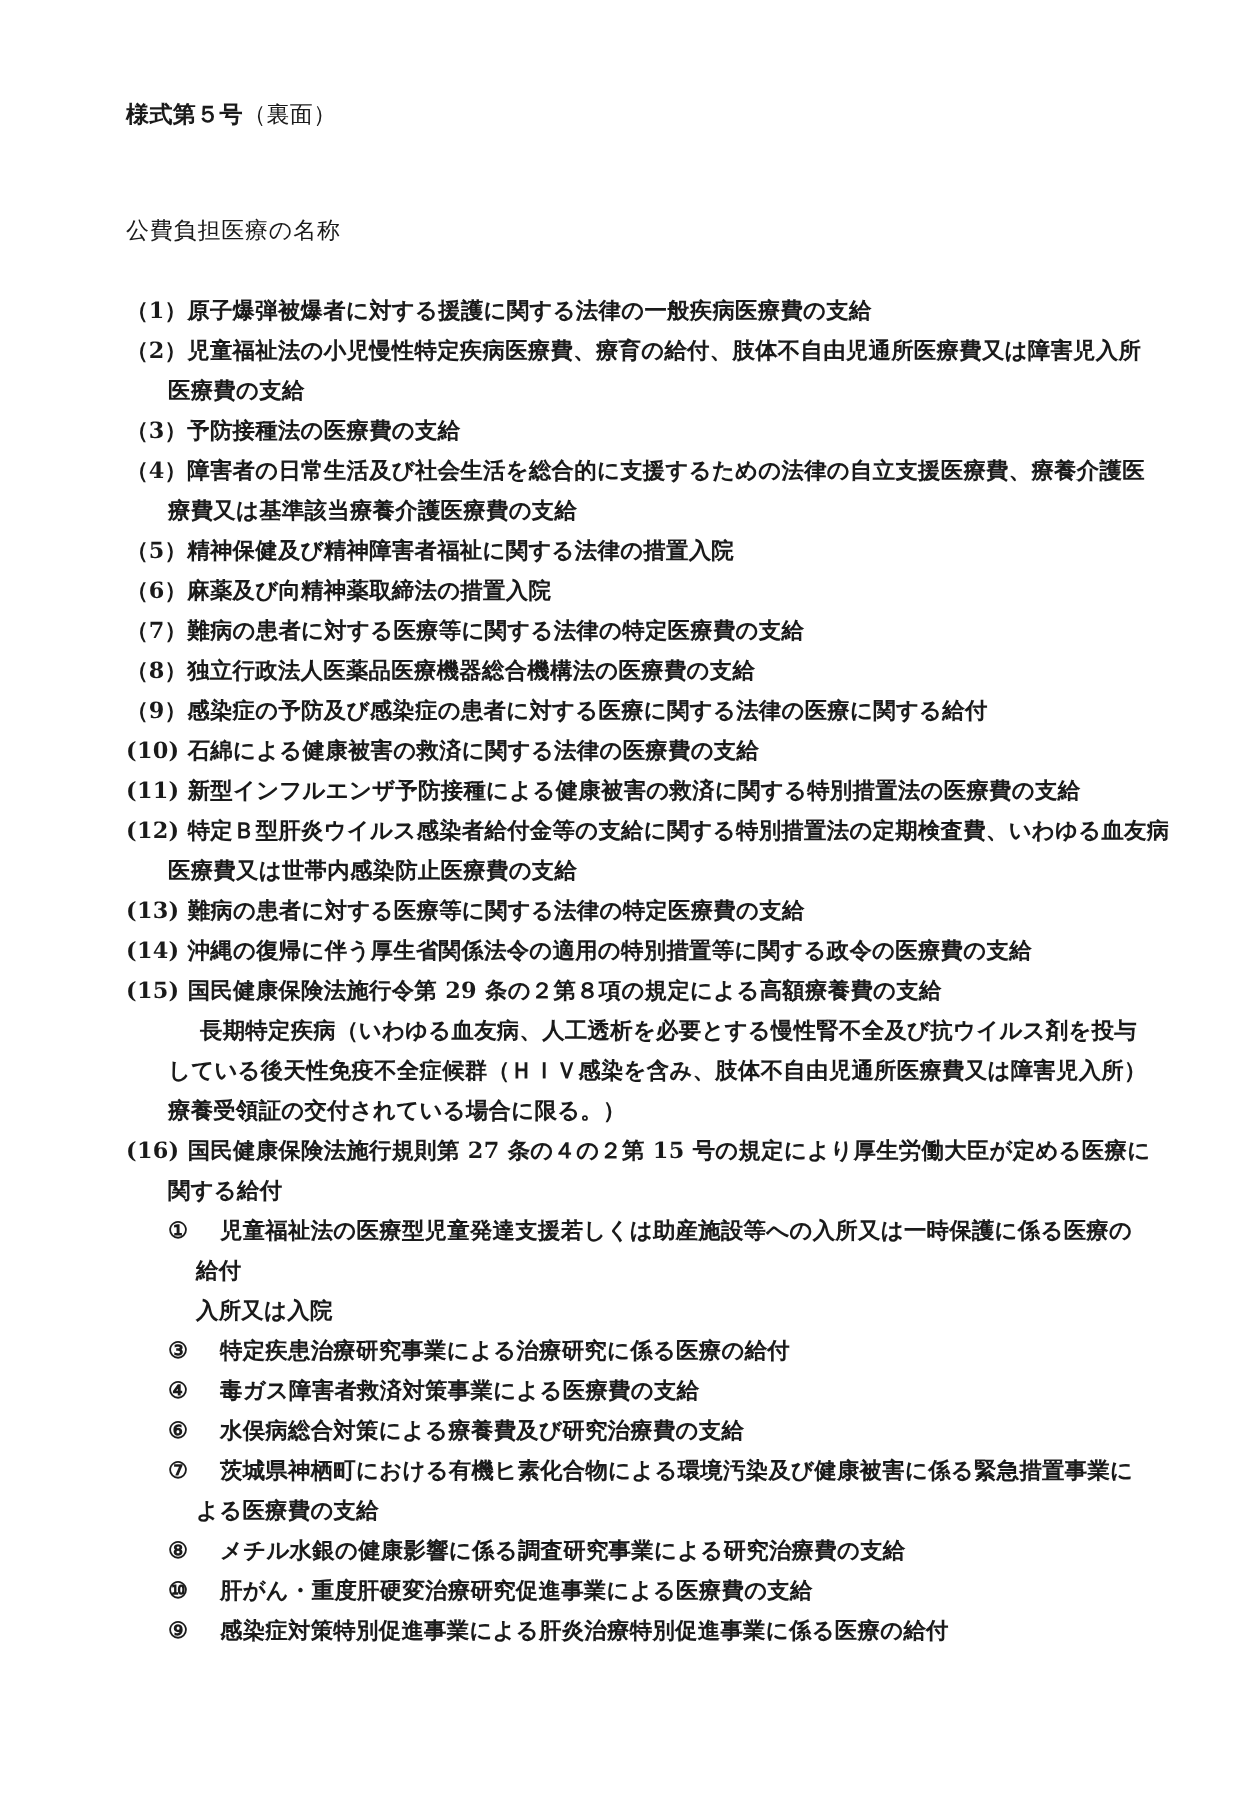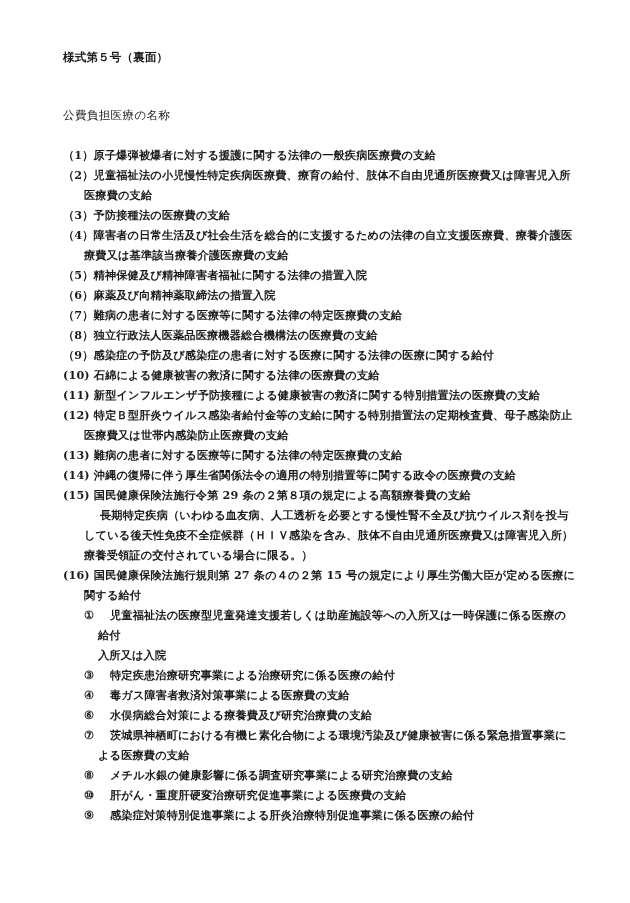--- a/index.html
+++ b/index.html
@@ -7,21 +7,21 @@
     width: 630px; height: 903px; background: #ffffff; overflow: hidden;
     font-family: "DejaVu Serif", "Liberation Serif", serif;
     color: #1a1a1a; position: relative;
   }
   .page { position: absolute; left: 0; top: 0; width: 630px; height: 903px; }
   .form-no {
     position: absolute; left: 63px; top: 50px;
     font-family: "DejaVu Sans", "Liberation Sans", sans-serif;
     font-size: 11.5px; font-weight: bold; letter-spacing: 0.2px;
   }
-  .form-no .sub { font-weight: bold; font-family: "DejaVu Serif", serif; }
+  .form-no .sub { font-weight: normal; font-family: "DejaVu Serif", serif; }
   .heading {
     position: absolute; left: 63px; top: 108px;
     font-family: "DejaVu Sans", "Liberation Sans", sans-serif;
     font-size: 11.5px; font-weight: normal; letter-spacing: 0.4px;
   }
   .list { position: absolute; left: 63px; top: 145px; width: 525px; font-weight: bold; }
   .line {
     height: 20px; line-height: 20px; font-size: 11.2px; white-space: nowrap;
     letter-spacing: 0.15px;
   }
@@ -55,21 +55,21 @@
     <div class="line indent1">療費又は基準該当療養介護医療費の支給</div>
 
     <div class="line"><span class="num">（5）</span><span>精神保健及び精神障害者福祉に関する法律の措置入院</span></div>
     <div class="line"><span class="num">（6）</span><span>麻薬及び向精神薬取締法の措置入院</span></div>
     <div class="line"><span class="num">（7）</span><span>難病の患者に対する医療等に関する法律の特定医療費の支給</span></div>
     <div class="line"><span class="num">（8）</span><span>独立行政法人医薬品医療機器総合機構法の医療費の支給</span></div>
     <div class="line"><span class="num">（9）</span><span>感染症の予防及び感染症の患者に対する医療に関する法律の医療に関する給付</span></div>
     <div class="line"><span class="num">(10)</span> <span>石綿による健康被害の救済に関する法律の医療費の支給</span></div>
     <div class="line"><span class="num">(11)</span> <span>新型インフルエンザ予防接種による健康被害の救済に関する特別措置法の医療費の支給</span></div>
 
-    <div class="line"><span class="num">(12)</span> <span>特定Ｂ型肝炎ウイルス感染者給付金等の支給に関する特別措置法の定期検査費、母子感染防止</span></div>
+    <div class="line"><span class="num">(12)</span> <span>特定Ｂ型肝炎ウイルス感染者給付金等の支給に関する特別措置法の定期検査費、いわゆる血友病</span></div>
     <div class="line indent1">医療費又は世帯内感染防止医療費の支給</div>
 
     <div class="line"><span class="num">(13)</span> <span>難病の患者に対する医療等に関する法律の特定医療費の支給</span></div>
     <div class="line"><span class="num">(14)</span> <span>沖縄の復帰に伴う厚生省関係法令の適用の特別措置等に関する政令の医療費の支給</span></div>
     <div class="line"><span class="num">(15)</span> <span>国民健康保険法施行令第 29 条の２第８項の規定による高額療養費の支給</span></div>
 
     <div class="line indent-note1">長期特定疾病（いわゆる血友病、人工透析を必要とする慢性腎不全及び抗ウイルス剤を投与</div>
     <div class="line indent-note2">している後天性免疫不全症候群（ＨＩＶ感染を含み、肢体不自由児通所医療費又は障害児入所）</div>
     <div class="line indent-note2">療養受領証の交付されている場合に限る。）</div>
 

